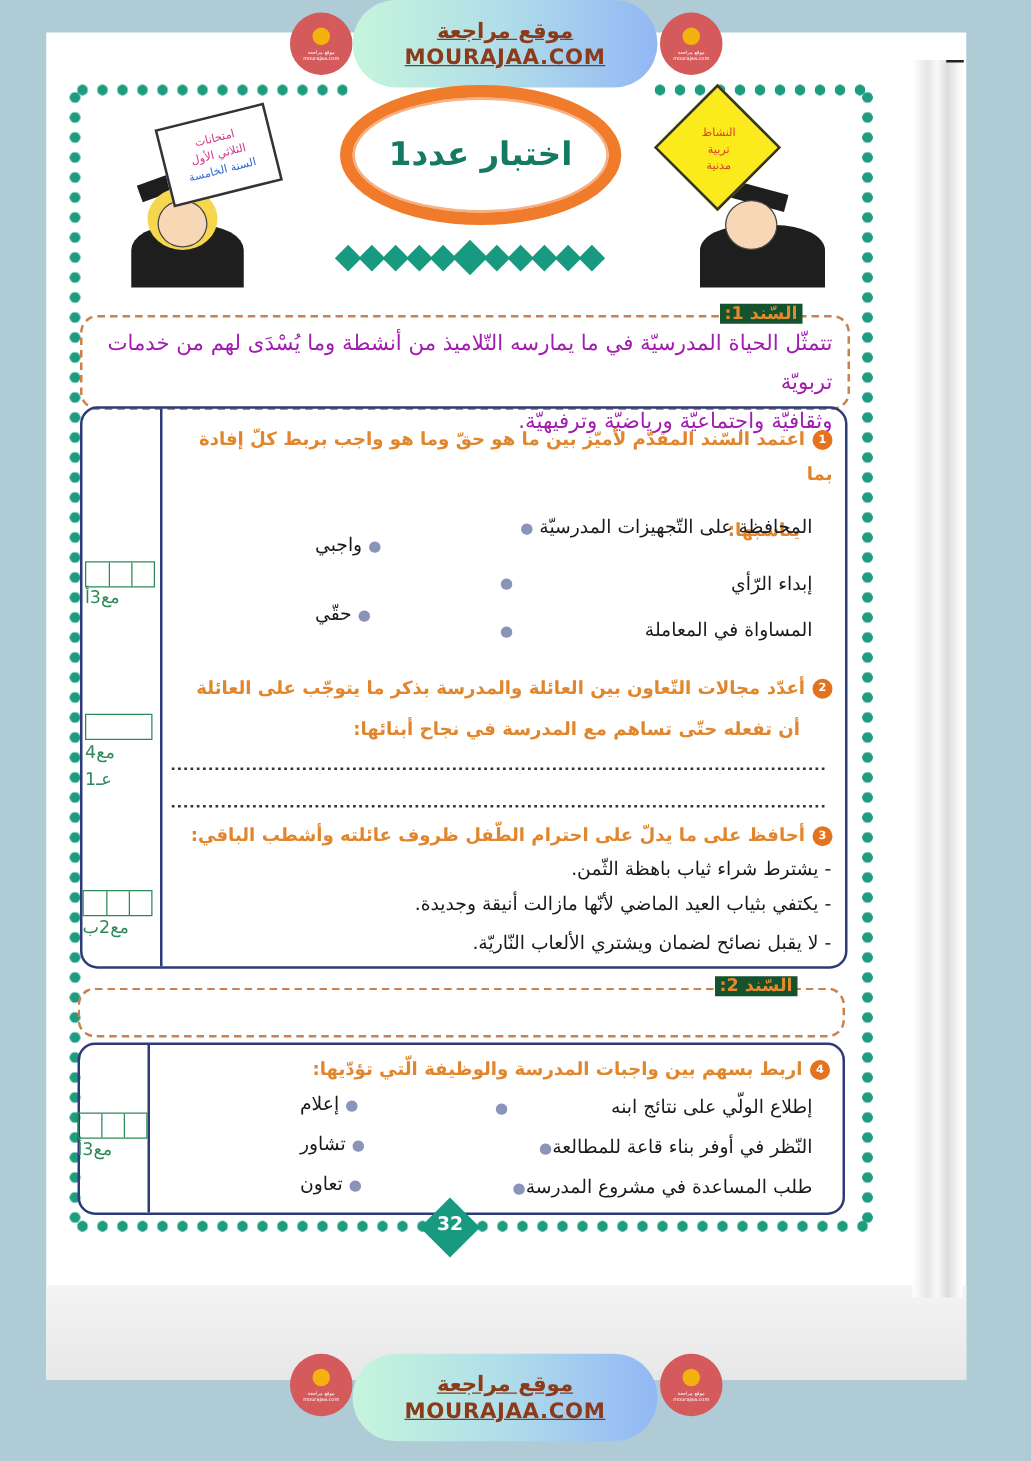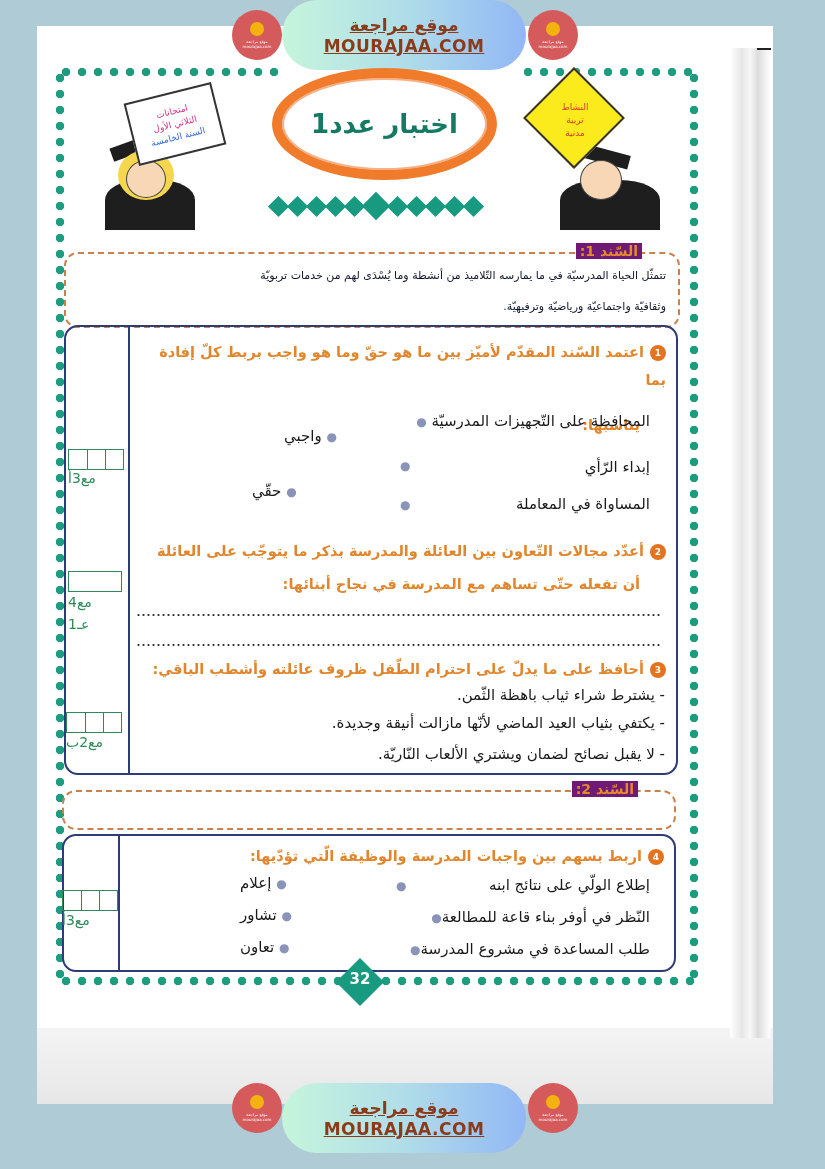--- a/index.html
+++ b/index.html
@@ -92,24 +92,24 @@
   .kid .face { position:absolute; background:#f7d7b5; border-radius:50%; border:1px solid #444; }
   .kid .hair { position:absolute; background:#f5d64d; border-radius:50%; }
   .kid .cap { position:absolute; background:#1e1e1e; }
 
   
   .sanad {
     position: absolute; border: 2px dashed #c9814d; border-radius: 14px;
     direction: rtl; padding: 6px 12px;
   }
   .sanad-label {
-    position: absolute; top: -11px; right: 36px; background:#701a75; padding: 0 4px;
+    position: absolute; top: -11px; right: 36px; background:#14532d; padding: 0 4px;
     color:#e48a2d; font-size: 14px; font-weight: bold;
   }
-  .sanad-text { font-size: 11px; color:#0f172a; line-height: 31px; }
+  .sanad-text { font-size: 17px; color:#a21caf; line-height: 31px; }
 
   .qbox {
     position: absolute; border: 2px solid #2d3c77; border-radius: 14px; background: transparent;
   }
   .qbox-divider { position: absolute; top: 0; bottom: 0; width: 2px; background: #2d3c77; }
   .q-title {
     position: absolute; direction: rtl; color: #e1862c; font-size: 14.5px; font-weight: bold;
     line-height: 28px; text-align: right;
   }
   .q-num {
@@ -219,21 +219,21 @@
   <span class="q-num">1</span><span>اعتمد السّند المقدّم لأميّز بين ما هو حقّ وما هو واجب بربط كلّ إفادة بما</span>
 </div>
 <div class="q-title" style="left:140px;top:380px;width:500px;margin-top:31px;">
   <span>يناسبها:</span>
 </div>
 <div class="item" style="right:175px;top:412px;"><span>المحافظة على التّجهيزات المدرسيّة</span> <span class="bullet">●</span></div>
 <div class="item" style="right:175px;top:458px;"><span>إبداء الرّأي</span></div>
 <div class="item" style="left:400px;top:456px;"><span class="bullet">●</span></div>
 <div class="item" style="right:175px;top:495px;"><span>المساواة في المعاملة</span></div>
 <div class="item" style="left:400px;top:495px;"><span class="bullet">●</span></div>
-<div class="item" style="left:252px;top:427px;margin-left:32px;"><span class="bullet">●</span> <span>واجبي</span></div>
+<div class="item" style="left:252px;top:427px;"><span class="bullet">●</span> <span>واجبي</span></div>
 <div class="item" style="left:252px;top:482px;"><span class="bullet">●</span> <span>حقّي</span></div>
 
 <div class="score-box" style="left:68px;top:449px;">
   <span style="width:18px"></span>
     <span style="width:18px"></span>
     <span style="width:18px"></span>
 </div>
 <div class="score-label" style="left:68px;top:470px;width:56px;">مع3أ</div>
 
 <div class="q-title" style="left:140px;top:537px;width:526px;">

